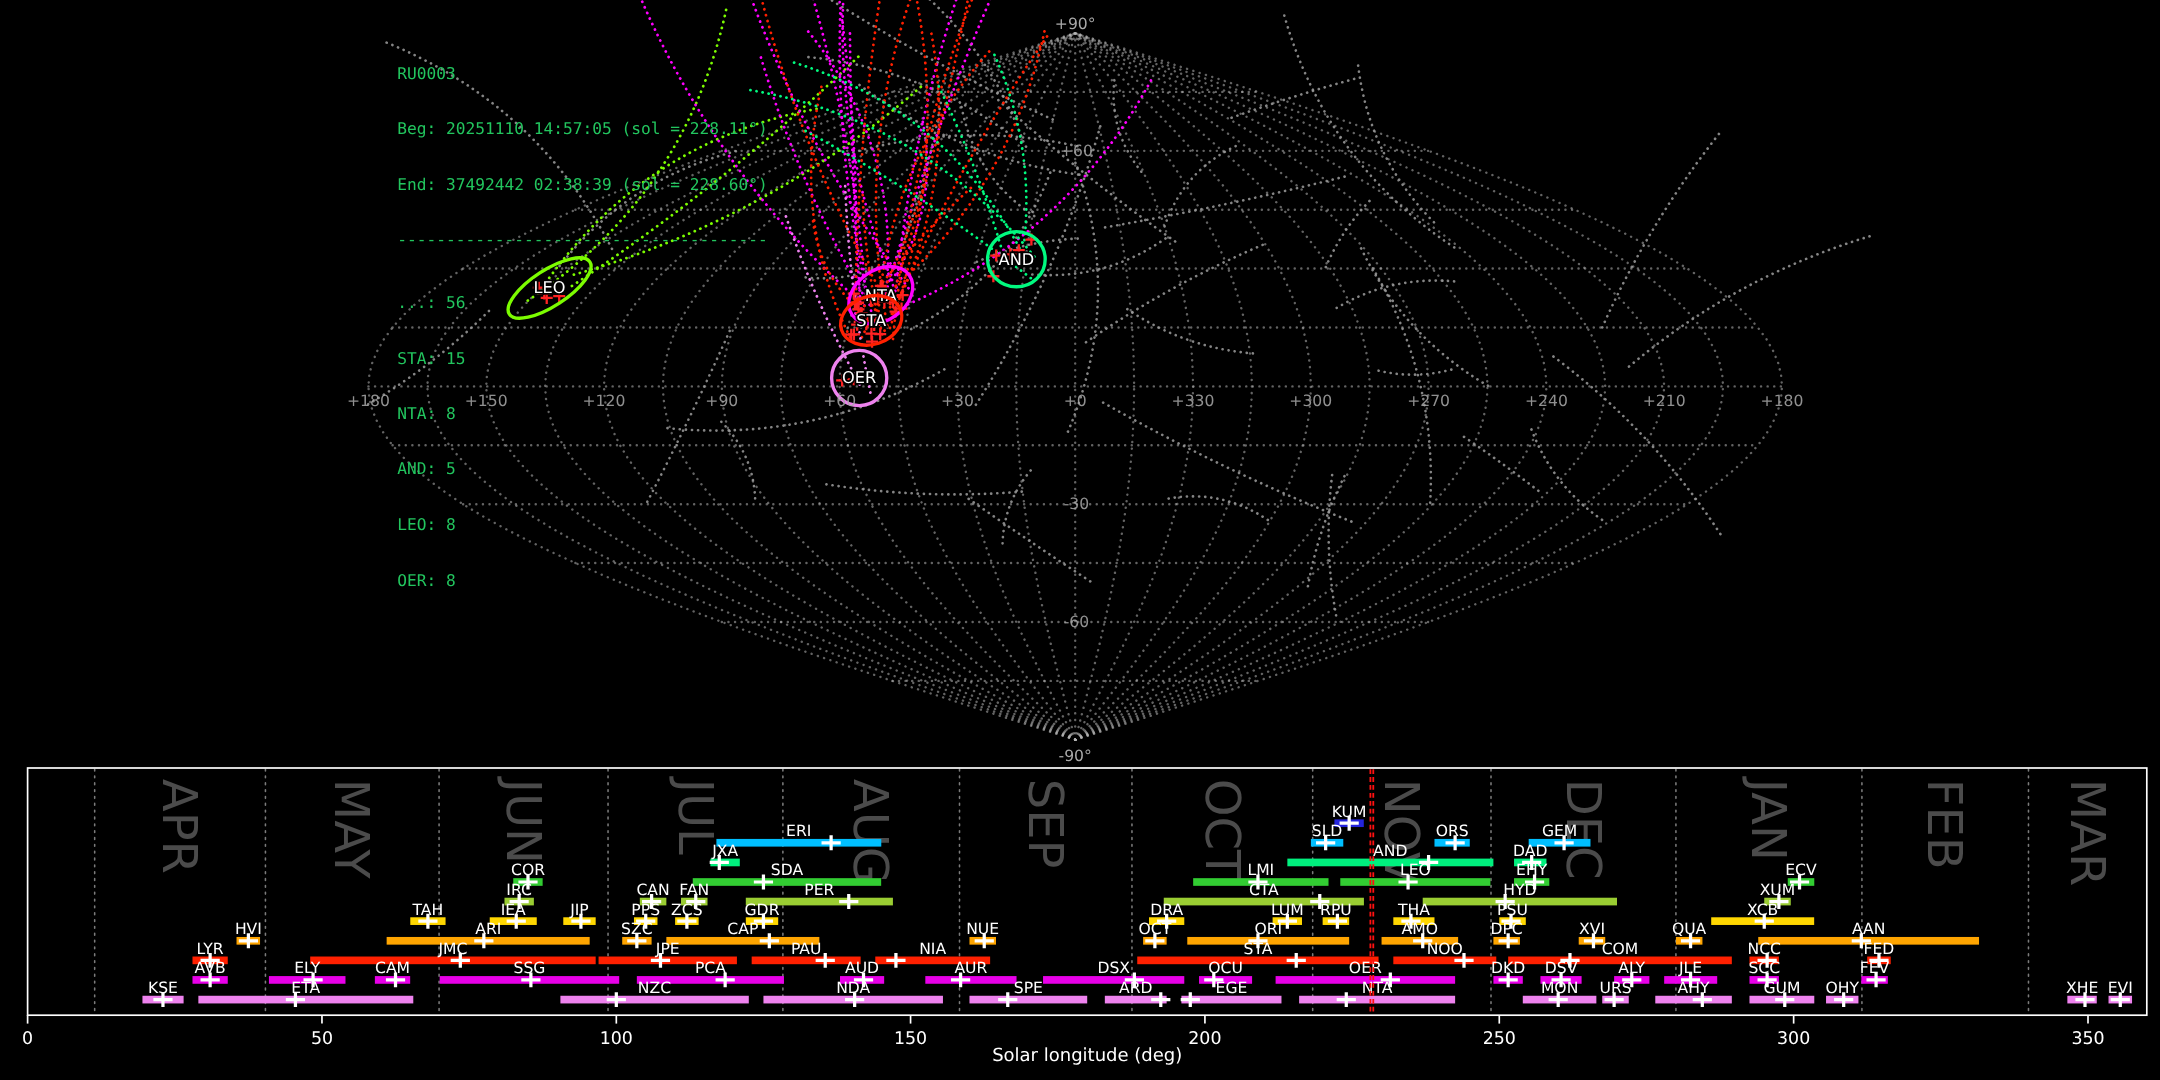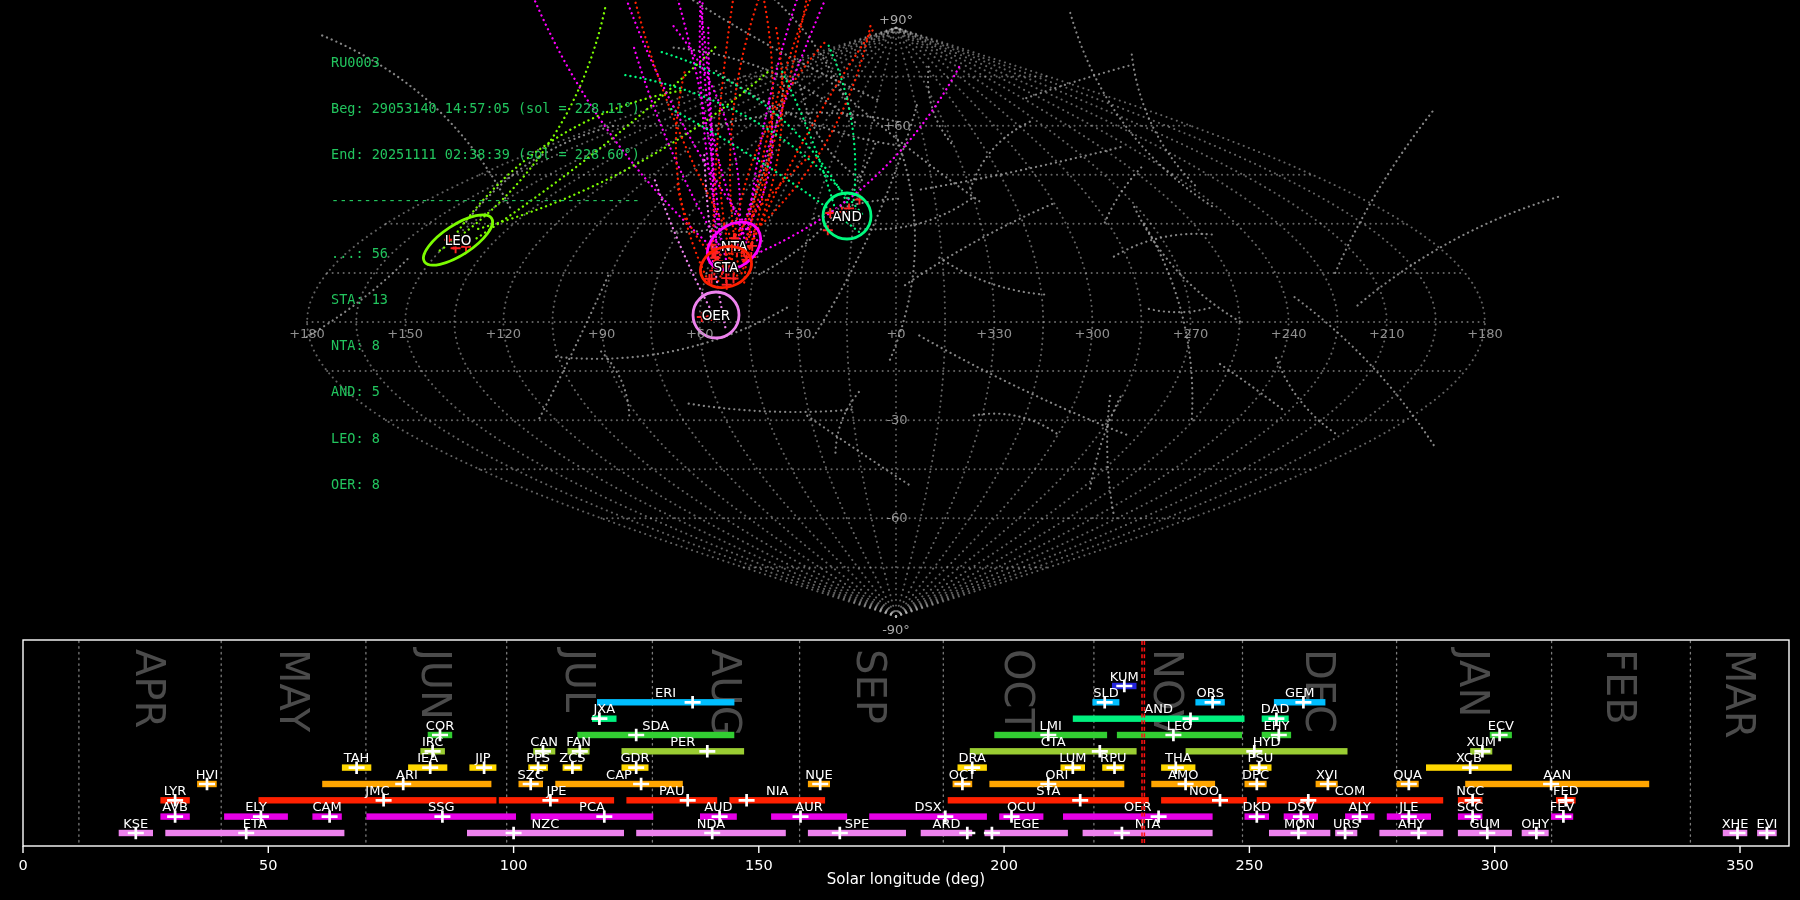--- a/index.html
+++ b/index.html
@@ -221,25 +221,25 @@
         <text x="897" y="129.7" text-anchor="middle" fill-opacity="0.85">+60</text>
         <text x="897" y="424.2" text-anchor="middle" fill-opacity="0.85">-30</text>
         <text x="897" y="522.3" text-anchor="middle" fill-opacity="0.85">-60</text>
         <text x="896" y="24" text-anchor="middle">+90°</text>
         <text x="896" y="634" text-anchor="middle">-90°</text>
       </g>
     </svg>
 
   <div id="header">
     <div>RU0003</div>
-    <div>Beg: 29053140 14:57:05 (sol = 228.11°)</div>
-    <div>End: 20251111 02:38:39 (sol = 228.60°)</div>
+    <div>Beg: 20251110 14:57:05 (sol = 228.11°)</div>
+    <div>End: 37492442 02:38:39 (sol = 228.60°)</div>
     <div>--------------------------------------</div>
     <div>...: 56</div>
-    <div>STA: 13</div>
+    <div>STA: 15</div>
     <div>NTA: 8</div>
     <div>AND: 5</div>
     <div>LEO: 8</div>
     <div>OER: 8</div>
   </div>
 
   <svg id="tl" width="1800" height="900" viewBox="0 0 1800 900">
       <g>
         <line x1="78.9" y1="641" x2="78.9" y2="845" stroke="#9a9a9a" stroke-width="1.3" stroke-dasharray="1.5 4.2" stroke-opacity="0.8" stroke-linecap="round"></line>
         <text x="136.1" y="649" font-size="40" fill="#4b4b4b" transform="rotate(90 136.1 649)">APR</text>

